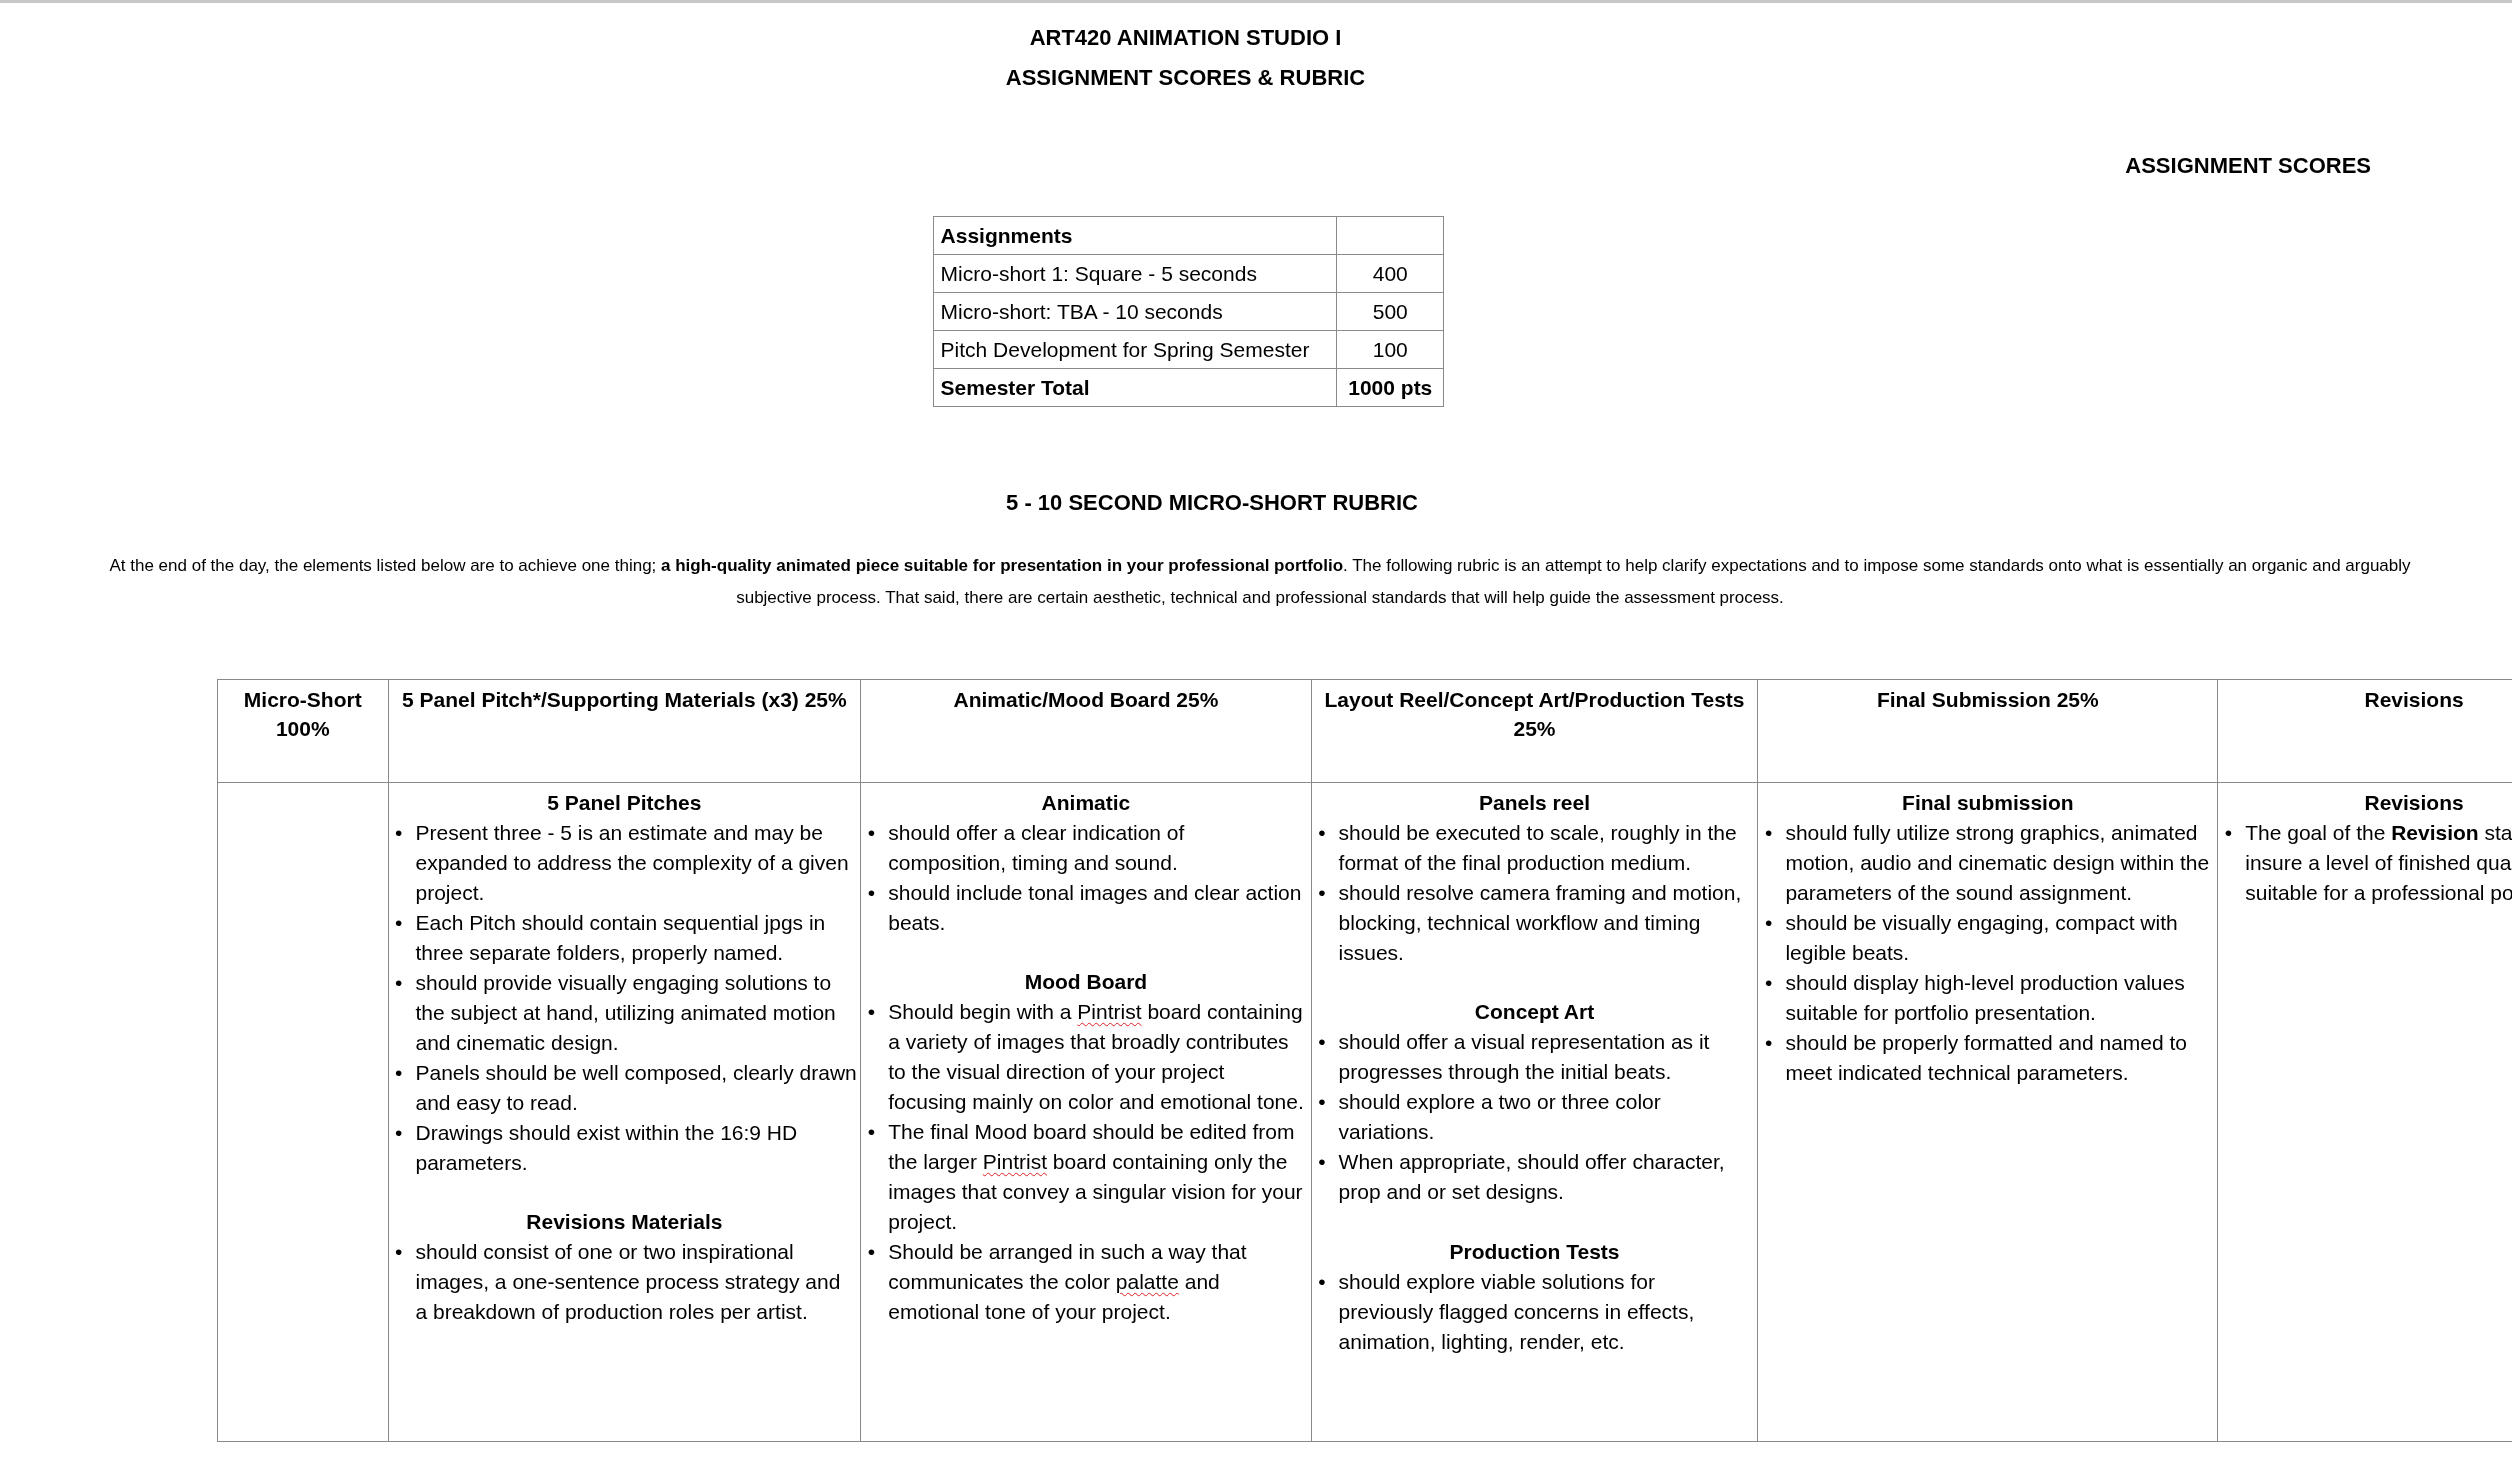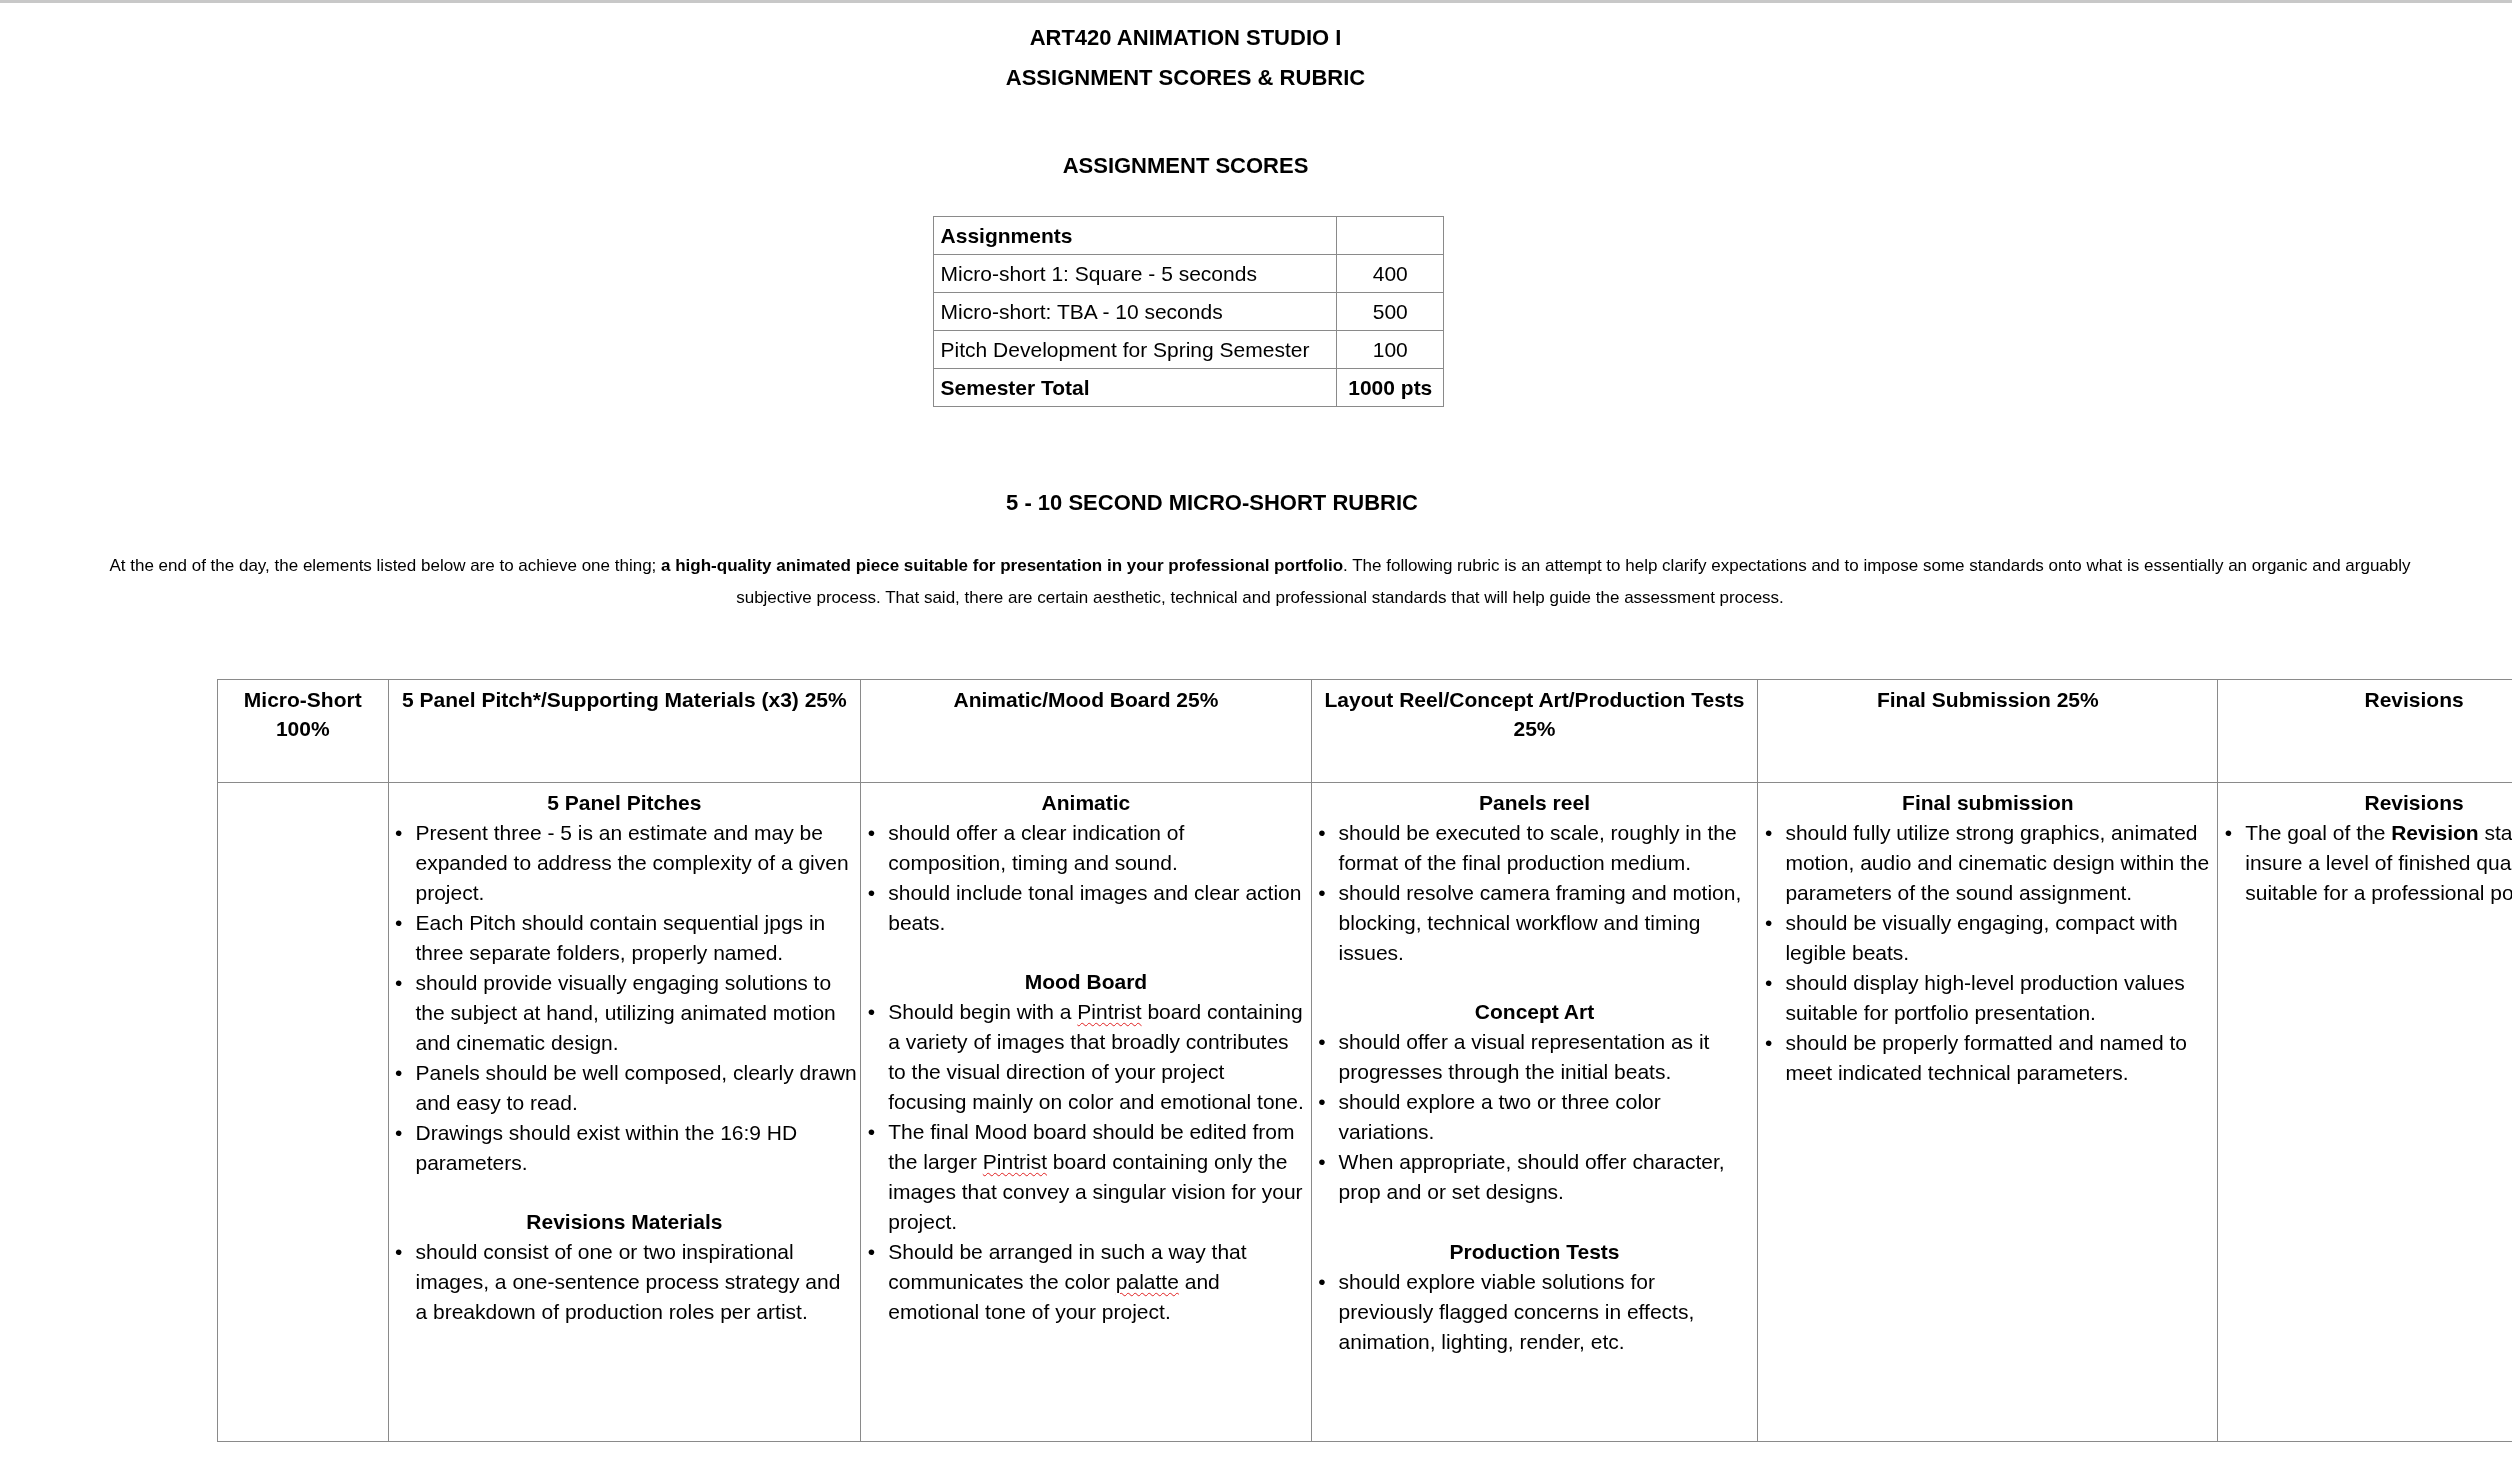--- a/index.html
+++ b/index.html
@@ -33,21 +33,21 @@
   #title1 { top: 20.5px; }
   #title2 { top: 53px; margin-top: 8px; }
   .section-title {
     position: absolute;
     left: 0;
     text-align: center;
     font-weight: bold;
     font-size: 22px;
     line-height: 33px;
   }
-  #scores-title { top: 149px; width: 2371px; }
+  #scores-title { top: 149px; width: 2371px; text-align: right; }
   #rubric-title { top: 486px; width: 2424px; }
 
   
   .scores-table {
     position: absolute;
     left: 933px;
     top: 216px;
     border-collapse: collapse;
     font-size: 21px;
   }

